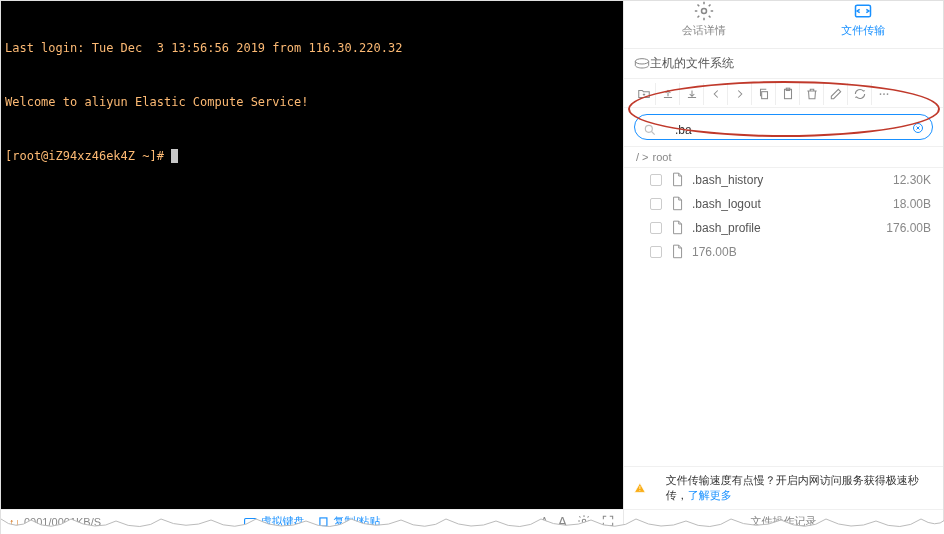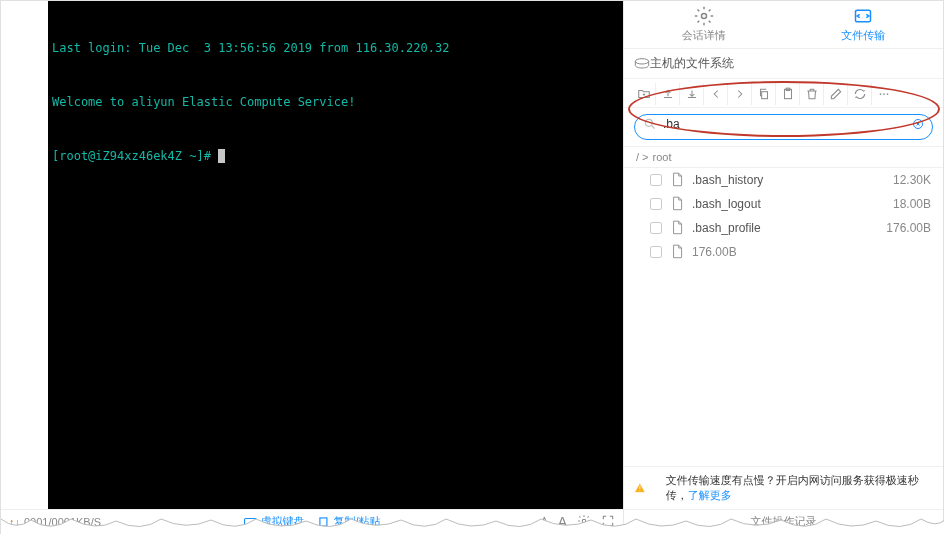--- a/index.html
+++ b/index.html
@@ -1,32 +1,32 @@
 <!DOCTYPE html>
 <html><head>
 <meta charset="utf-8">
 <style>
 * { margin: 0; padding: 0; box-sizing: border-box; }
 body { font-family: -apple-system, "Helvetica Neue", Arial, sans-serif; font-size: 12px; width: 944px; height: 534px; overflow: hidden; position: relative; background: #fff; }
 .wrapper { width: 944px; height: 534px; display: flex; border: 1px solid #e0e0e0; position: relative; }
-.terminal { flex: 1; background: #000; color: #14b8a6; font-family: "Menlo", "Consolas", monospace; font-size: 12px; padding: 2px 4px; line-height: 1.5; white-space: pre; position: relative; overflow: hidden; margin-left: 47px; }
+.terminal { flex: 1; background: #000; color: #fdba74; font-family: "Menlo", "Consolas", monospace; font-size: 12px; padding: 2px 4px; line-height: 1.5; white-space: pre; position: relative; overflow: hidden; }
 .terminal .line { display: block; }
 .cursor { display: inline-block; width: 7px; height: 14px; background: #c7c7c7; vertical-align: text-bottom; }
 .right { width: 320px; background: #fff; display: flex; flex-direction: column; border-left: 1px solid #e8e8e8; }
 .tabs { display: flex; height: 48px; border-bottom: 1px solid #eee; }
-.tab { flex: 1; display: flex; flex-direction: column; align-items: center; justify-content: center; gap: 2px; color: #888; cursor: pointer; font-size: 11px; }
+.tab { flex: 1; display: flex; flex-direction: column; align-items: center; justify-content: flex-start; gap: 2px; color: #888; cursor: pointer; font-size: 11px; }
 .tab.active { color: #1890ff; }
 .tab svg { width: 20px; height: 20px; }
 .section-title { display: flex; align-items: center; padding: 6px 10px; color: #555; font-size: 12px; border-bottom: 1px solid #f0f0f0; }
 .toolbar { display: flex; align-items: center; padding: 4px 8px 2px; gap: 0; border-bottom: 1px solid #f0f0f0; }
 .toolbar .tb-btn { width: 24px; height: 22px; display: flex; align-items: center; justify-content: center; color: #8c8c8c; cursor: pointer; border-right: 1px solid #eee; }
 .toolbar .tb-btn:last-child { border-right: none; }
 .toolbar .tb-btn svg { width: 14px; height: 14px; }
 .search-row { padding: 6px 10px; position: relative; }
-.search-box { display: flex; align-items: flex-start; border: 1px solid #1890ff; border-radius: 14px; padding: 2px 8px; height: 26px; gap: 6px; }
+.search-box { display: flex; align-items: flex-end; border: 1px solid #1890ff; border-radius: 14px; padding: 2px 8px; height: 26px; gap: 18px; }
 .search-box input { flex: 1; border: none; outline: none; font-size: 12px; color: #333; background: transparent; }
 .search-box .sicon { color: #bfbfbf; }
 .search-box .clear { color: #1890ff; cursor: pointer; font-size: 14px; }
 .highlight-oval { position: absolute; border: 2px solid #c0392b; border-radius: 50% / 50%; pointer-events: none; }
 .breadcrumb { padding: 4px 12px; color: #888; font-size: 11px; border-top: 1px solid #f0f0f0; border-bottom: 1px solid #f0f0f0; display: flex; align-items: center; gap: 4px; }
 .file-list { flex: 1; overflow: auto; margin-left: 14px; }
 .file-row { display: flex; align-items: center; padding: 4px 12px; gap: 8px; font-size: 12px; color: #555; }
 .file-row .cb { width: 12px; height: 12px; border: 1px solid #ccc; border-radius: 2px; flex-shrink: 0; }
 .file-row .ficon { color: #8c8c8c; flex-shrink: 0; }
 .file-row .fname { flex: 1; }

